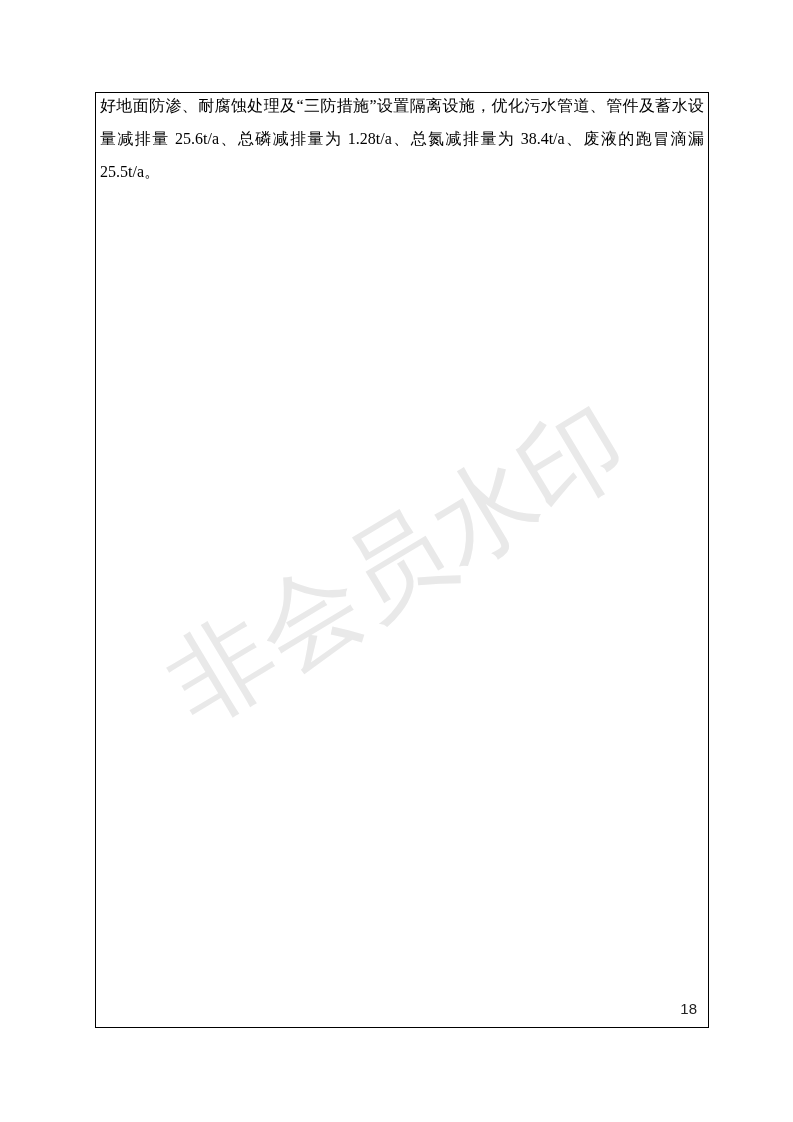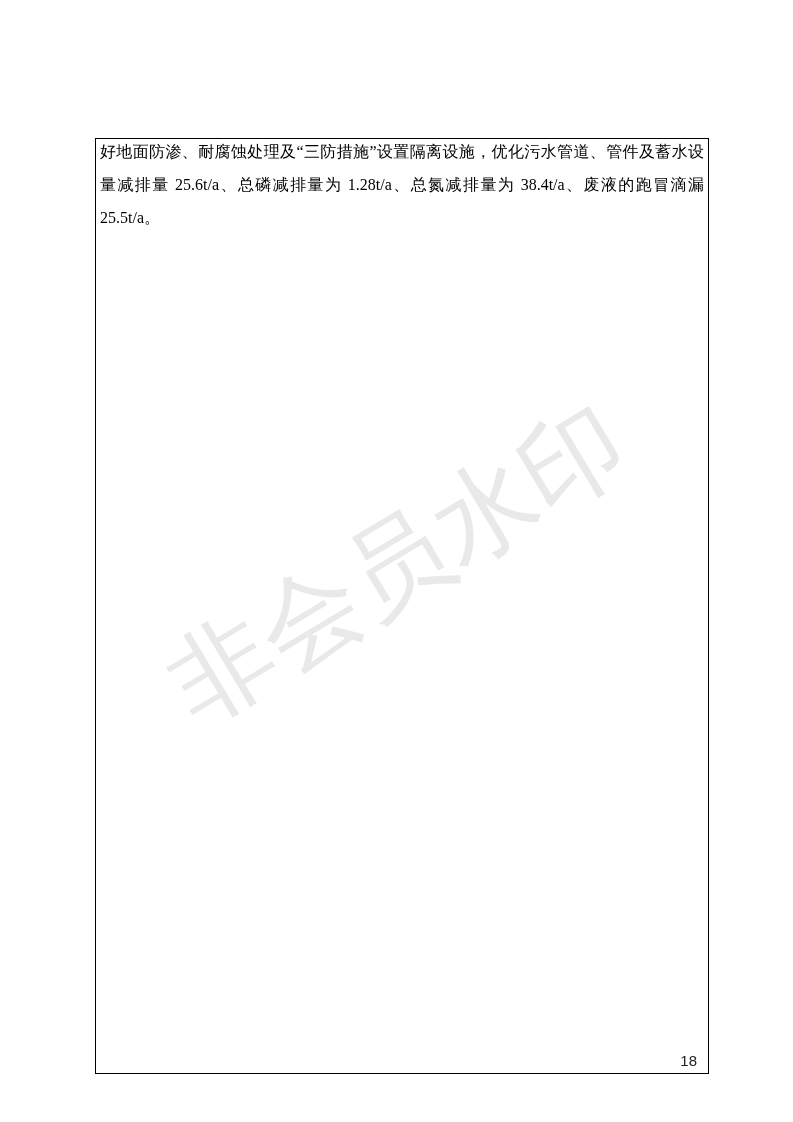--- a/index.html
+++ b/index.html
@@ -29,42 +29,41 @@
   
   .content-box {
     position: absolute;
     left: 95px;
     top: 92px;
     width: 614px;
     height: 936px;
     border: 1.5px solid #000000;
     z-index: 2;
     background: transparent;
-    margin-top: 46px;
   }
   .text-area {
     margin-top: -4px;
     padding: 0 4px;
     font-size: 16px;
     line-height: 33px;
     color: #000000;
   }
   .line {
     text-align: justify;
     text-align-last: justify;
   }
   .line.para-end {
     text-align-last: left;
   }
   .line.indent {
     text-indent: 30px;
   }
   .page-number {
     position: absolute;
-    top: 1052px;
+    top: 1000px;
     right: 96px;
     font-size: 15px;
     color: #222222;
     font-family: "Liberation Sans", "DejaVu Sans", sans-serif;
     z-index: 2;
   }
 </style>
 </head>
 <body>
 

